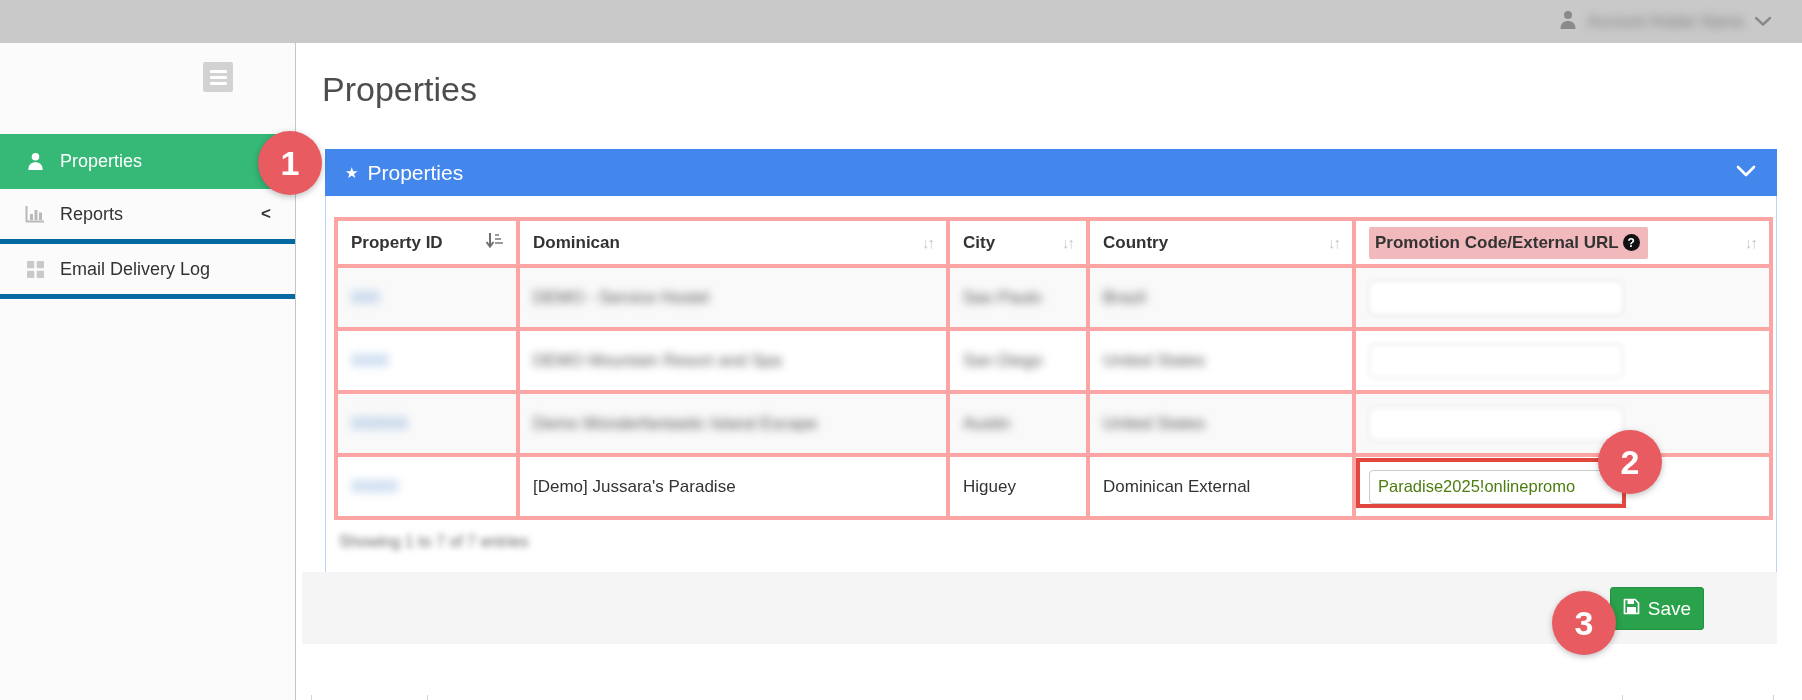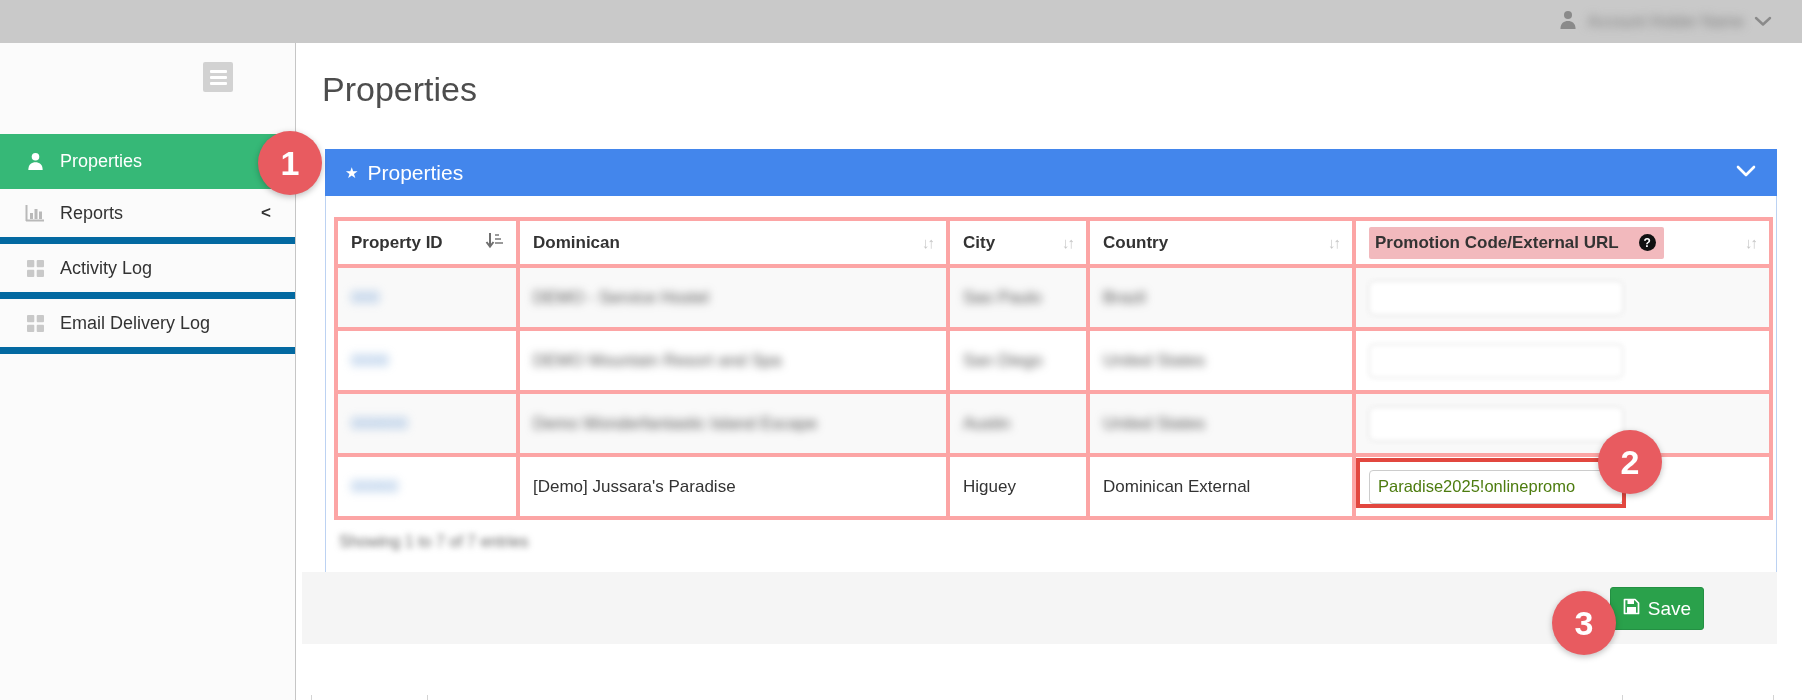--- a/index.html
+++ b/index.html
@@ -15,42 +15,42 @@
   .user-area { position:absolute; right:30px; top:0; height:43px; display:flex; align-items:center; gap:10px; cursor:pointer; }
   .user-name-blur { font-size:16px; color:#7e7e7e; filter:blur(5px); min-width:150px; text-align:center; }
 
   
   .sidebar { position:absolute; left:0; top:43px; width:296px; height:657px; background:#fbfbfb; border-right:1px solid #c6c6c6; }
   .hamburger { position:absolute; left:203px; top:19px; width:30px; height:30px; background:#d2d2d2; border-radius:2px;
                display:flex; flex-direction:column; justify-content:center; align-items:center; gap:3px; cursor:pointer; }
   .hamburger i { display:block; width:17px; height:3px; background:#fff; border-radius:1px; }
   .nav { position:absolute; left:0; top:91px; width:100%; }
   .nav-item { height:55px; display:flex; align-items:center; padding:0 24px; gap:14px; font-size:18px; color:#333;
-              border-bottom:7px solid #0369a1; cursor:pointer; background:transparent; }
+              border-bottom:5px solid #0369a1; cursor:pointer; background:transparent; }
   .nav-item .ni { width:22px; display:flex; justify-content:center; }
   .nav-item.active { background:#36b877; color:#fff; border-bottom:none; }
   .nav-item .chev-l { margin-left:auto; font-size:17px; font-weight:600; color:#333; }
 
   
   .page-title { position:absolute; left:322px; top:70px; font-size:34px; color:#4d4d4d; font-weight:400; }
 
   .panel { position:absolute; left:325px; top:149px; width:1452px; height:428px; }
   .panel-header { height:47px; background:#4386ec; color:#fff; display:flex; align-items:center; padding:0 20px; cursor:pointer; }
   .panel-header .star { font-size:15px; margin-right:9px; }
   .panel-header .ptitle { font-size:21px; }
   .panel-header .chev-d { margin-left:auto; }
   .panel-body { height:381px; background:#fff; border:1px solid #bcd2f2; border-top:none; padding:21px 8px 0 8px; }
 
   table.props { width:1435px; border-collapse:collapse; table-layout:fixed; }
   table.props th, table.props td { border:4px solid #fca5a5; padding:0 13px; font-size:17px; color:#333; }
   table.props th { height:47px; font-weight:700; text-align:left; cursor:pointer; background:#fff; }
   table.props td { height:63px; }
   table.props tbody tr:nth-child(odd) { background:#f9f9f9; }
   .th-flex { display:flex; align-items:center; justify-content:space-between; }
-  .th-hl { background:#f2b9bd; padding:6px 8px 6px 6px; border-radius:2px; display:inline-flex; align-items:center; gap:20px; }
+  .th-hl { background:#f2b9bd; padding:6px 8px 6px 6px; border-radius:2px; display:inline-flex; align-items:center; gap:4px; }
   .qmark { display:inline-flex; width:17px; height:17px; background:#111; color:#fff; border-radius:50%;
            font-size:12px; font-weight:bold; align-items:center; justify-content:center; }
   .sort-du { color:#c8c8c8; font-size:15px; letter-spacing:-2px; white-space:nowrap; flex:none; }
 
   .idlink { color:#7ba6d8; filter:blur(4px); cursor:pointer; }
   .bl-txt { filter:blur(4px); color:#555; }
   .promo-input { width:254px; height:34px; border:1px solid #ccc; border-radius:4px; padding:0 8px;
                  font-size:16.5px; color:#4d7c0f; font-family:"Liberation Sans", sans-serif; background:#fff; }
   .promo-input.bl { filter:blur(2px); border-color:#ddd; }
   .summary { margin:13px 0 0 5px; font-size:16px; color:#666; filter:blur(3px); }
@@ -120,31 +120,20 @@
               <line x1="1" y1="16.5" x2="19" y2="16.5" stroke="#b9b9b9" stroke-width="2"></line>
               <rect x="5" y="9" width="3" height="6" fill="#b9b9b9"></rect>
               <rect x="9.5" y="5" width="3" height="10" fill="#b9b9b9"></rect>
               <rect x="14" y="7.5" width="3" height="7.5" fill="#b9b9b9"></rect>
             </svg>
         </span>
         <span>Reports</span>
         <span class="chev-l">&lt;</span>
       </div>
 
-      <div class="nav-item">
-        <span class="ni">
-          <svg width="17" height="17" viewBox="0 0 17 17">
-              <rect x="0" y="0" width="7.3" height="7.3" rx="1" fill="#c9c9c9"></rect>
-              <rect x="9.7" y="0" width="7.3" height="7.3" rx="1" fill="#c9c9c9"></rect>
-              <rect x="0" y="9.7" width="7.3" height="7.3" rx="1" fill="#c9c9c9"></rect>
-              <rect x="9.7" y="9.7" width="7.3" height="7.3" rx="1" fill="#c9c9c9"></rect>
-            </svg>
-        </span>
-        <span>Activity Log</span>
-      </div>
 
       <div class="nav-item">
         <span class="ni">
           <svg width="17" height="17" viewBox="0 0 17 17">
               <rect x="0" y="0" width="7.3" height="7.3" rx="1" fill="#c9c9c9"></rect>
               <rect x="9.7" y="0" width="7.3" height="7.3" rx="1" fill="#c9c9c9"></rect>
               <rect x="0" y="9.7" width="7.3" height="7.3" rx="1" fill="#c9c9c9"></rect>
               <rect x="9.7" y="9.7" width="7.3" height="7.3" rx="1" fill="#c9c9c9"></rect>
             </svg>
         </span>

